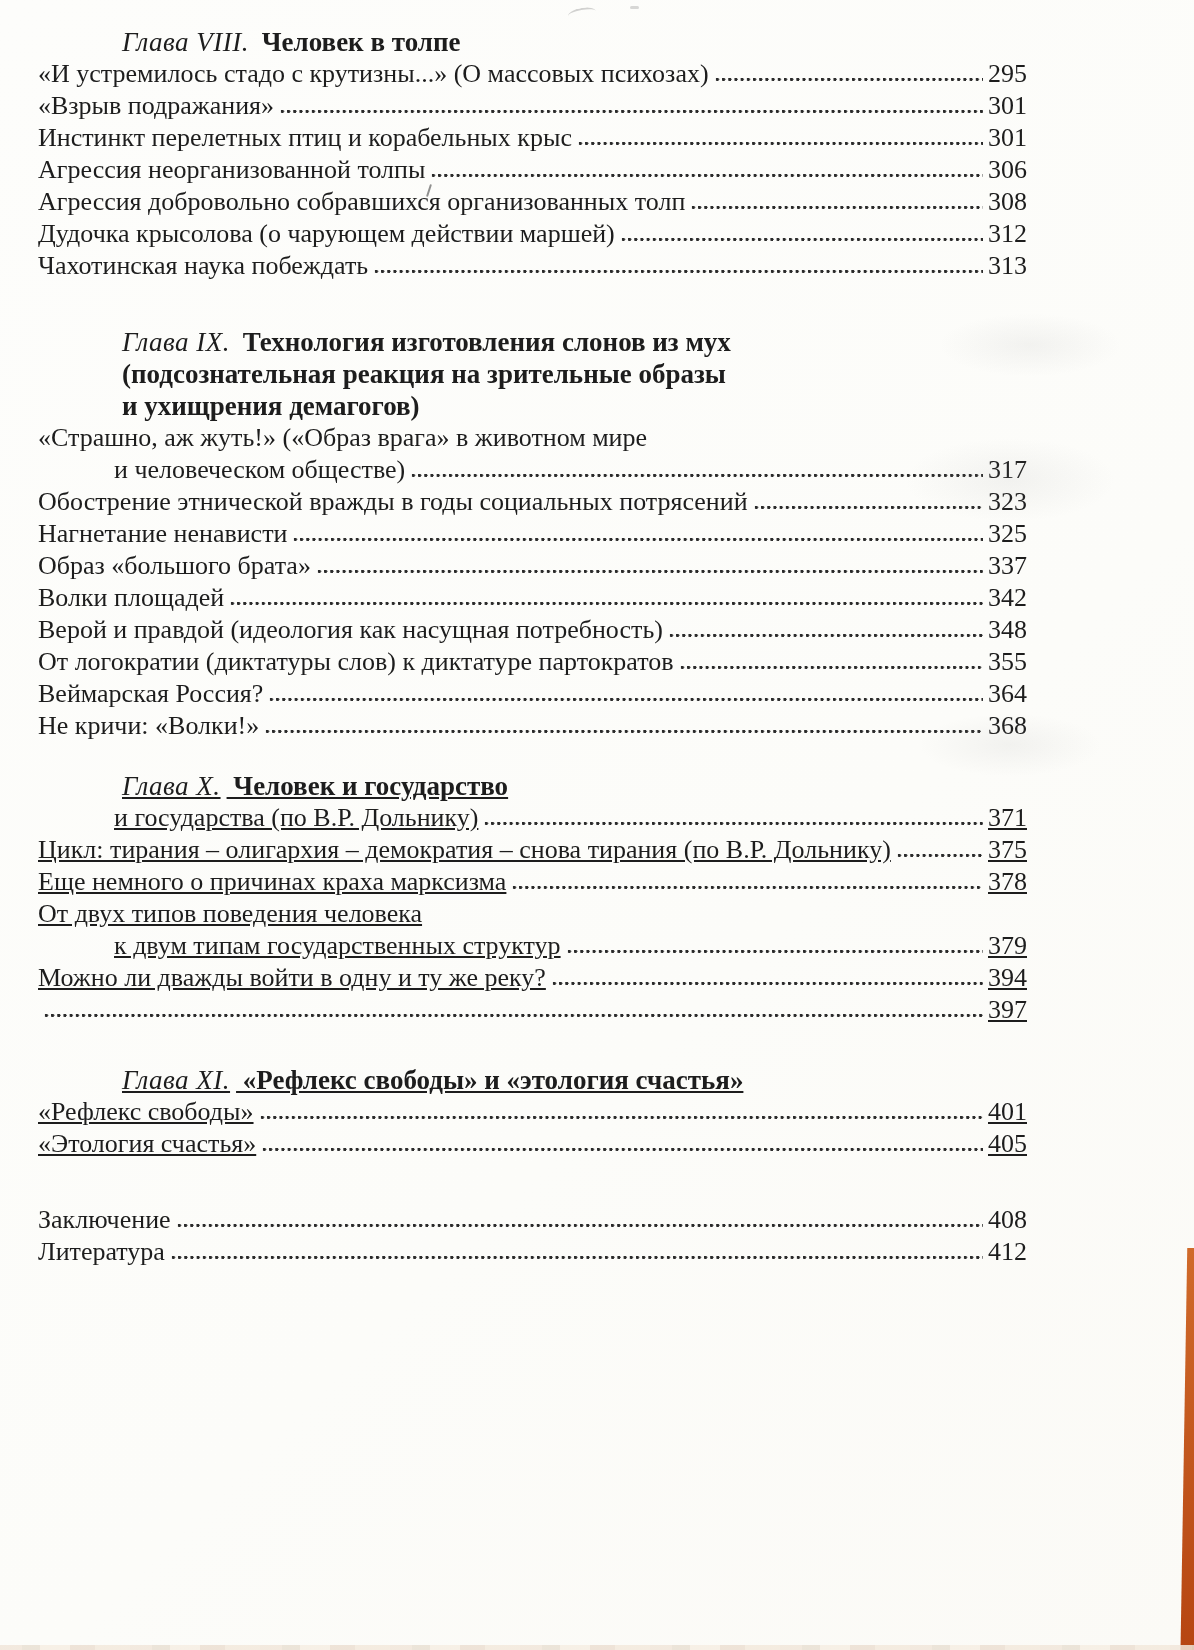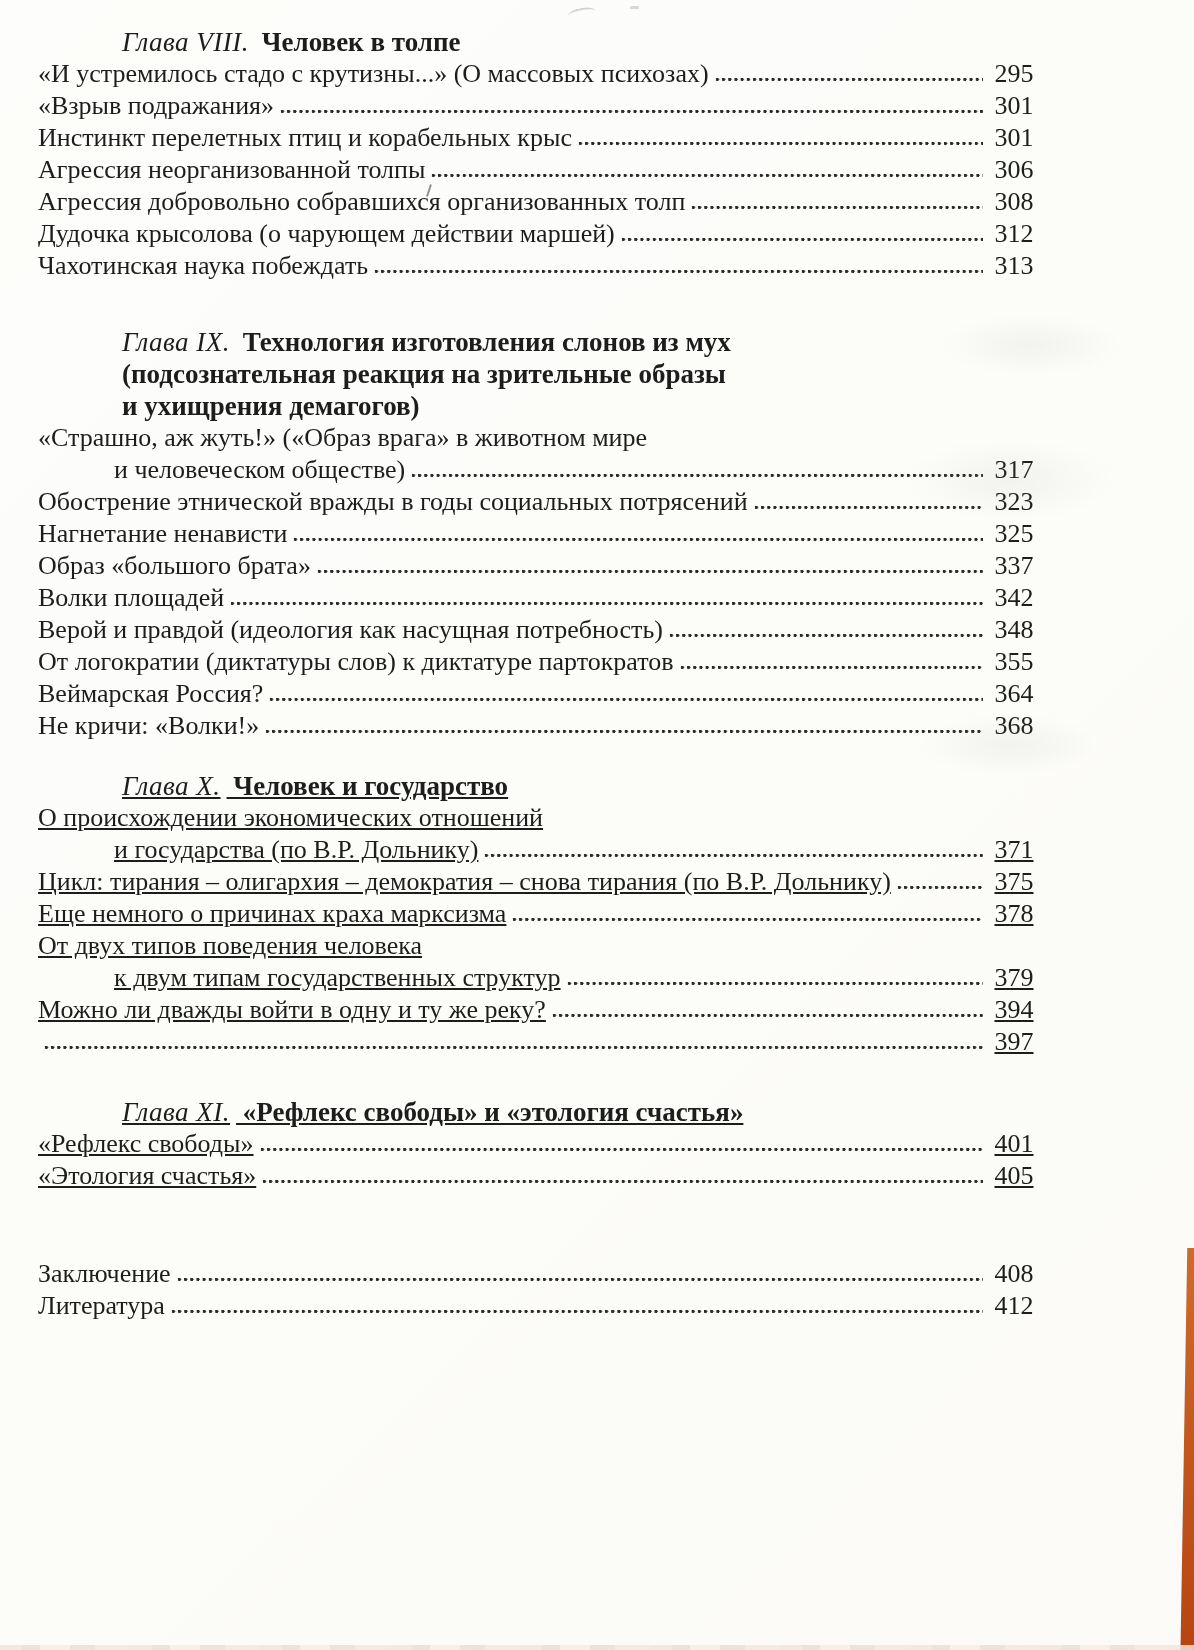--- a/index.html
+++ b/index.html
@@ -21,21 +21,21 @@
     left: 38px;
     top: 26px;
     width: 1002px;
     font-size: 26px;
     line-height: 32px;
   }
   .section { }
   .section.s2 { margin-top: 44px; }
   .section.s3 { margin-top: 28px; text-decoration: underline; }
   .section.s4 { margin-top: 38px; text-decoration: underline; }
-  .section.closing { margin-top: 66px; }
+  .section.closing { margin-top: 44px; }
 
   .chapter-heading { padding-left: 84px; }
   .heading-line { font-weight: bold; font-size: 27px; }
   .chapter-label {
     font-style: italic;
     font-weight: normal;
     letter-spacing: 0.5px;
     padding-right: 6px;
   }
   .entry-line { white-space: nowrap; }
@@ -52,21 +52,21 @@
     height: 24px;
     margin: 0 5px 0 6px;
     background-image: radial-gradient(circle at 2.4px 2.4px, #2a2a2a 1.45px, rgba(0,0,0,0) 1.9px);
     background-size: 6.2px 5px;
     background-repeat: repeat-x;
     background-position: left bottom;
   }
   .pagenum {
     flex: 0 0 auto;
     min-width: 52px;
-    text-align: center;
+    text-align: left;
   }
 
   
   .edge-strip {
     position: absolute;
     right: 0;
     top: 1248px;
     height: 402px;
     width: 15px;
     clip-path: polygon(55% 0, 100% 0, 100% 100%, 10% 100%);
@@ -209,21 +209,20 @@
         <div class="entry-row">
           <span class="entry-text">Не кричи: «Волки!»</span>
           <span class="dots"></span>
           <span class="pagenum">368</span>
         </div>
       </div>
       <div class="section s3">
         <div class="chapter-heading">
           <div class="heading-line"><span class="chapter-label">Глава X.</span><span class="chapter-title"> Человек и государство</span></div>
         </div>
-        <div class="entry-line">О происхождении экономических отношений</div>
         <div class="entry-row cont">
           <span class="entry-text">и государства (по В.Р. Дольнику)</span>
           <span class="dots"></span>
           <span class="pagenum">371</span>
         </div>
         <div class="entry-row">
           <span class="entry-text">Цикл: тирания – олигархия – демократия – снова тирания (по В.Р. Дольнику)</span>
           <span class="dots"></span>
           <span class="pagenum">375</span>
         </div>

